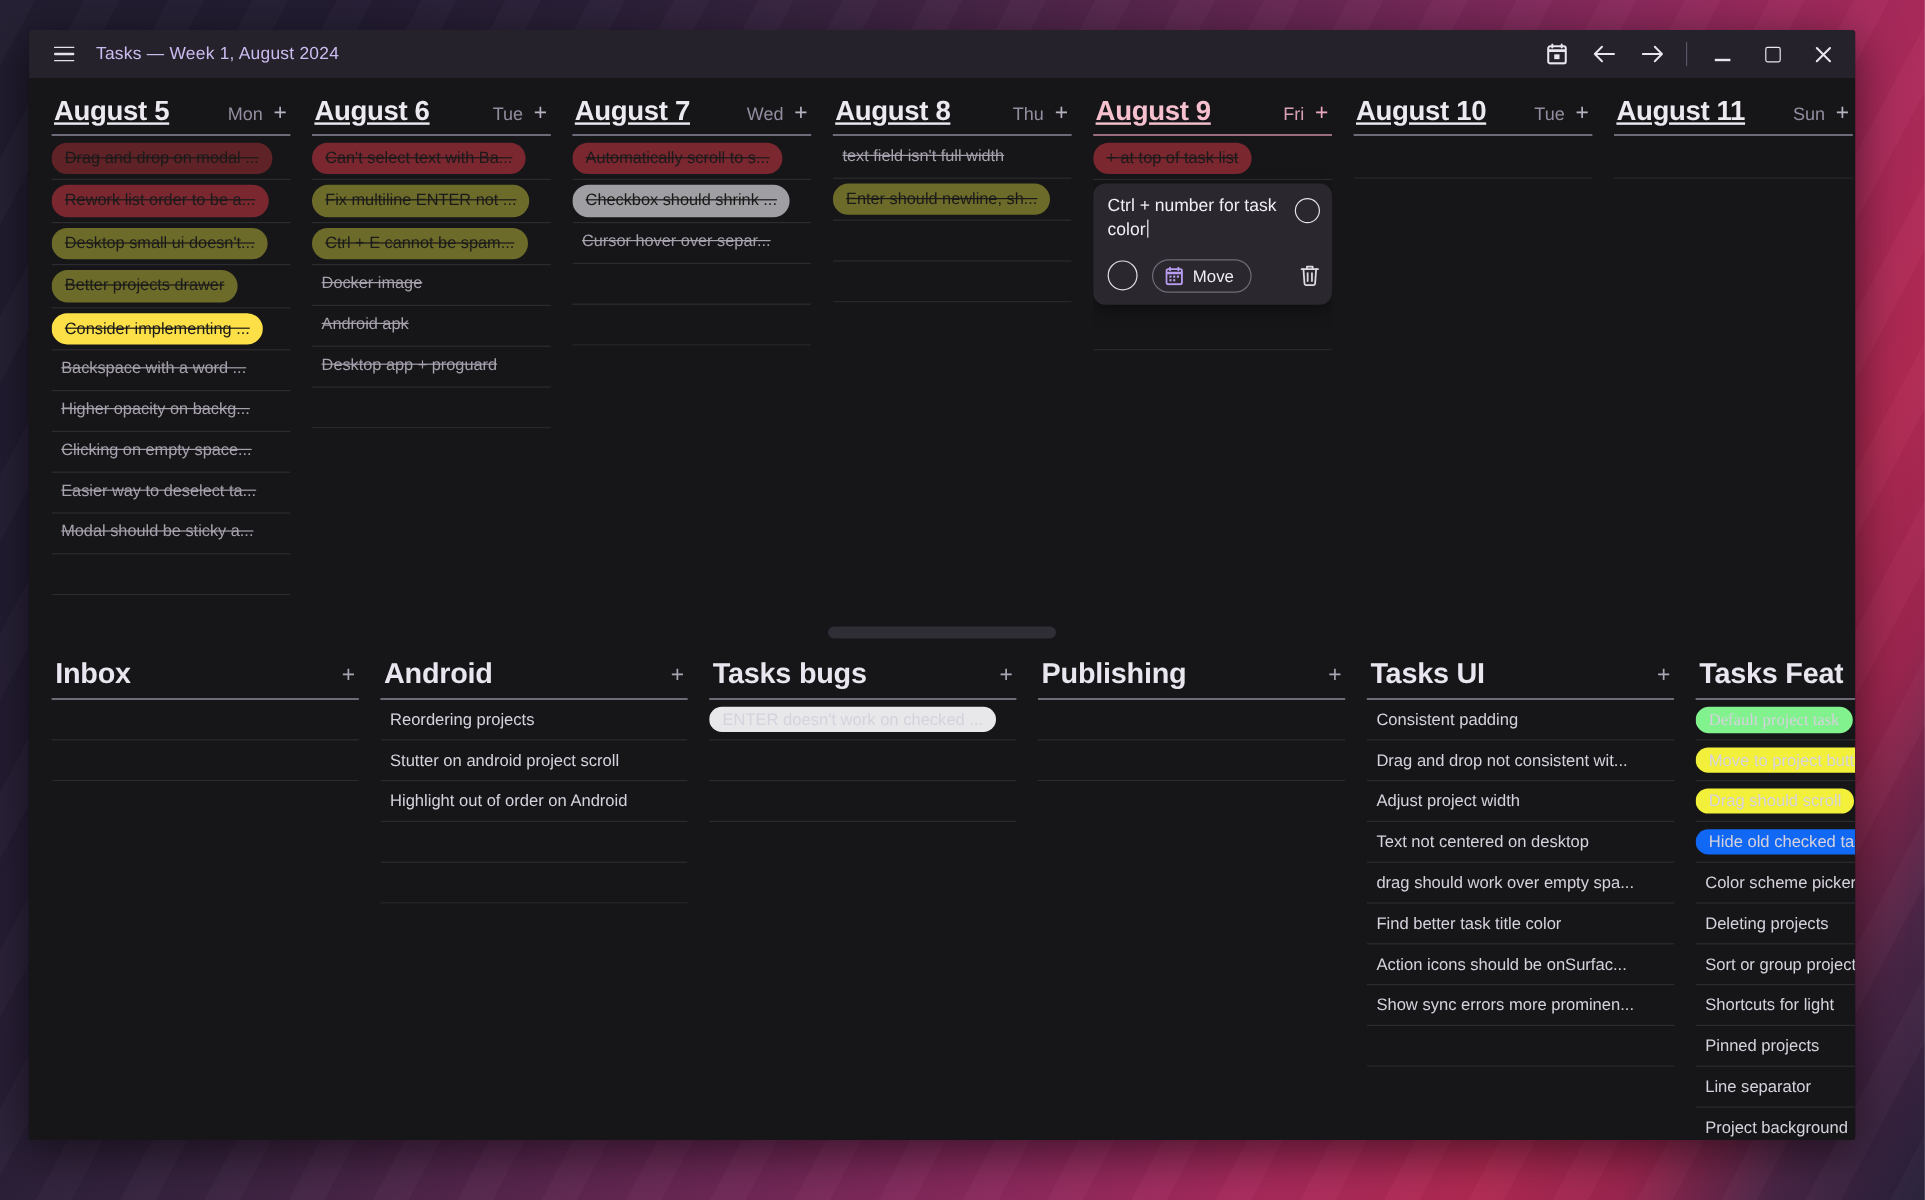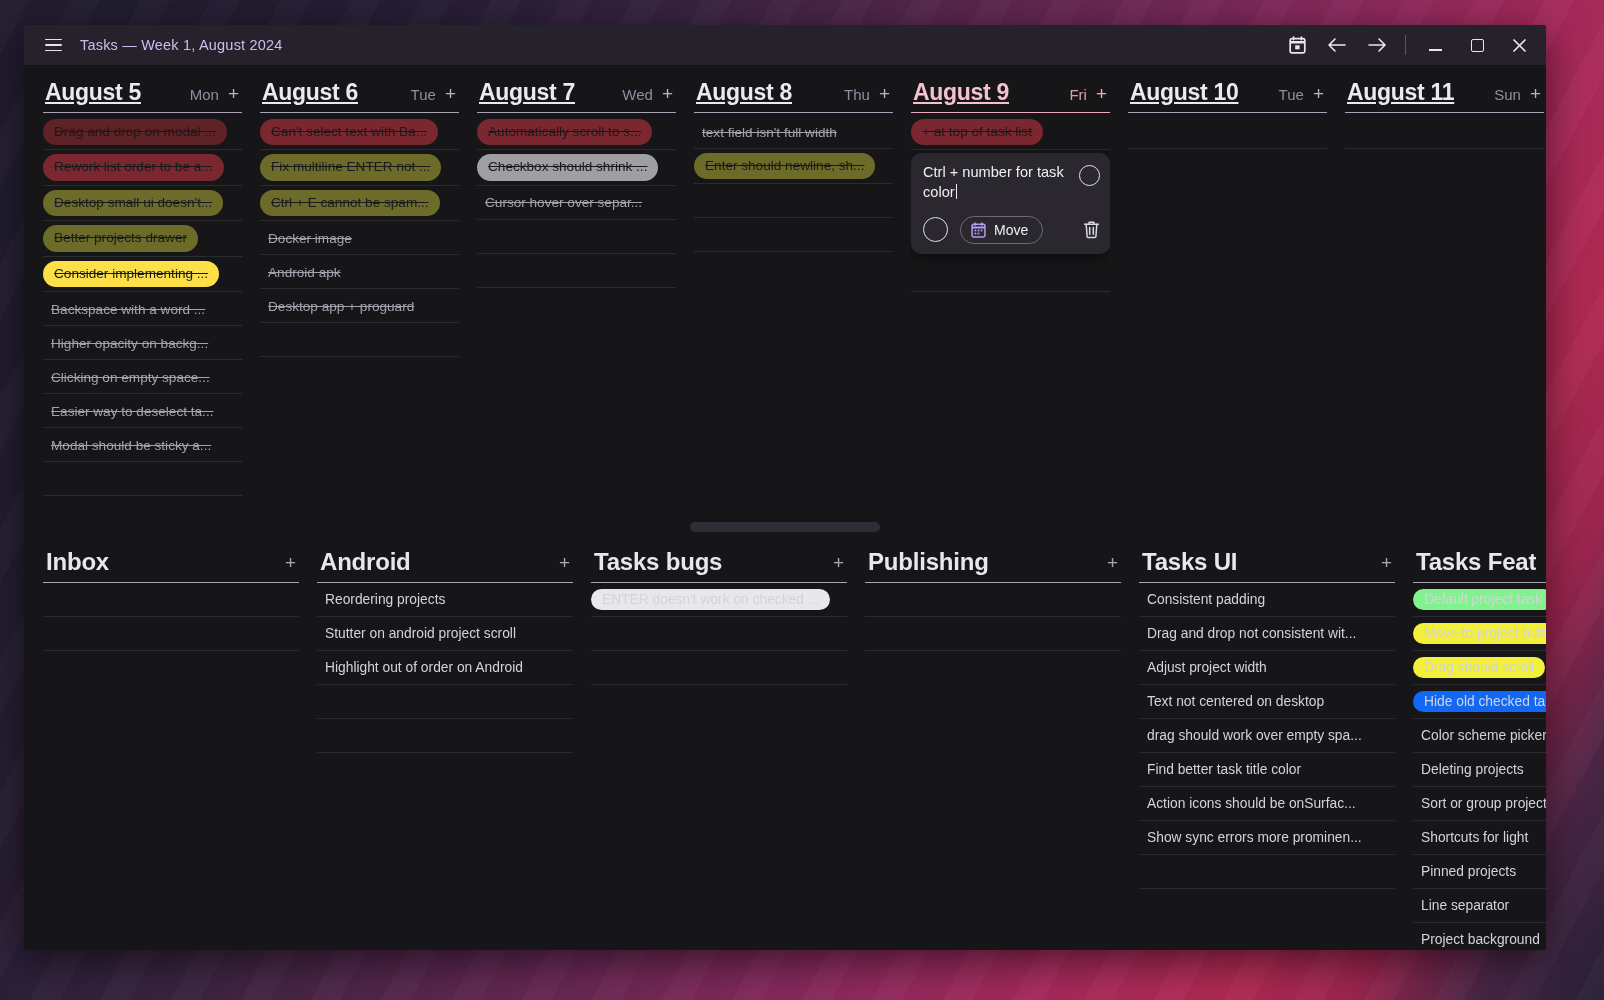--- a/index.html
+++ b/index.html
@@ -179,21 +179,21 @@
   .task-list {
     display: flex;
     flex-direction: column;
     overflow: hidden;
     padding-top: 2px;
   }
   .task-row {
     border-bottom: 1px solid #2c2c30;
     padding: 4px 0 4px 0;
     display: flex;
-    align-items: flex-end;
+    align-items: flex-start;
     min-height: 34px;
     cursor: pointer;
   }
   .task-txt {
     font-size: 13.6px;
     color: #a6a1ad;
     white-space: nowrap;
     overflow: hidden;
     text-overflow: ellipsis;
     padding: 1px 8px;
@@ -207,21 +207,21 @@
     color: #1a1a1a;
   }
   
   .chip-red    { background: #5e2227; color: #9b8e91; }
   .chip-olive  { background: #6d6b2a; color: #2b2a1a; }
   .chip-green  { background: #fde047; color: #1d2b1e; }
   .chip-grey   { background: #9e9ea3; color: #2a2a2c; }
   .chip-darkred{ background: #7a2730; color: #b89a9e; }
 
   
-  .chip-bright-green  { background: #82f28e; color: #16301a; }
+  .chip-bright-green  { background: #82f28e; color: #16301a; font-family: Liberation Serif, serif; }
   .chip-bright-yellow { background: #f2f03a; color: #33310a; }
   .chip-bright-blue   { background: #1168f5; color: #f3f6ff; }
   .chip-bright-white  { background: #e8e8ea; color: #1b1b1d; }
 
   .task-row.sel-strong .task-txt { color: #ffffff; font-weight: bold; text-decoration: none; }
 
   
   .task-modal {
     background: #2a282e;
     border-radius: 10px;

